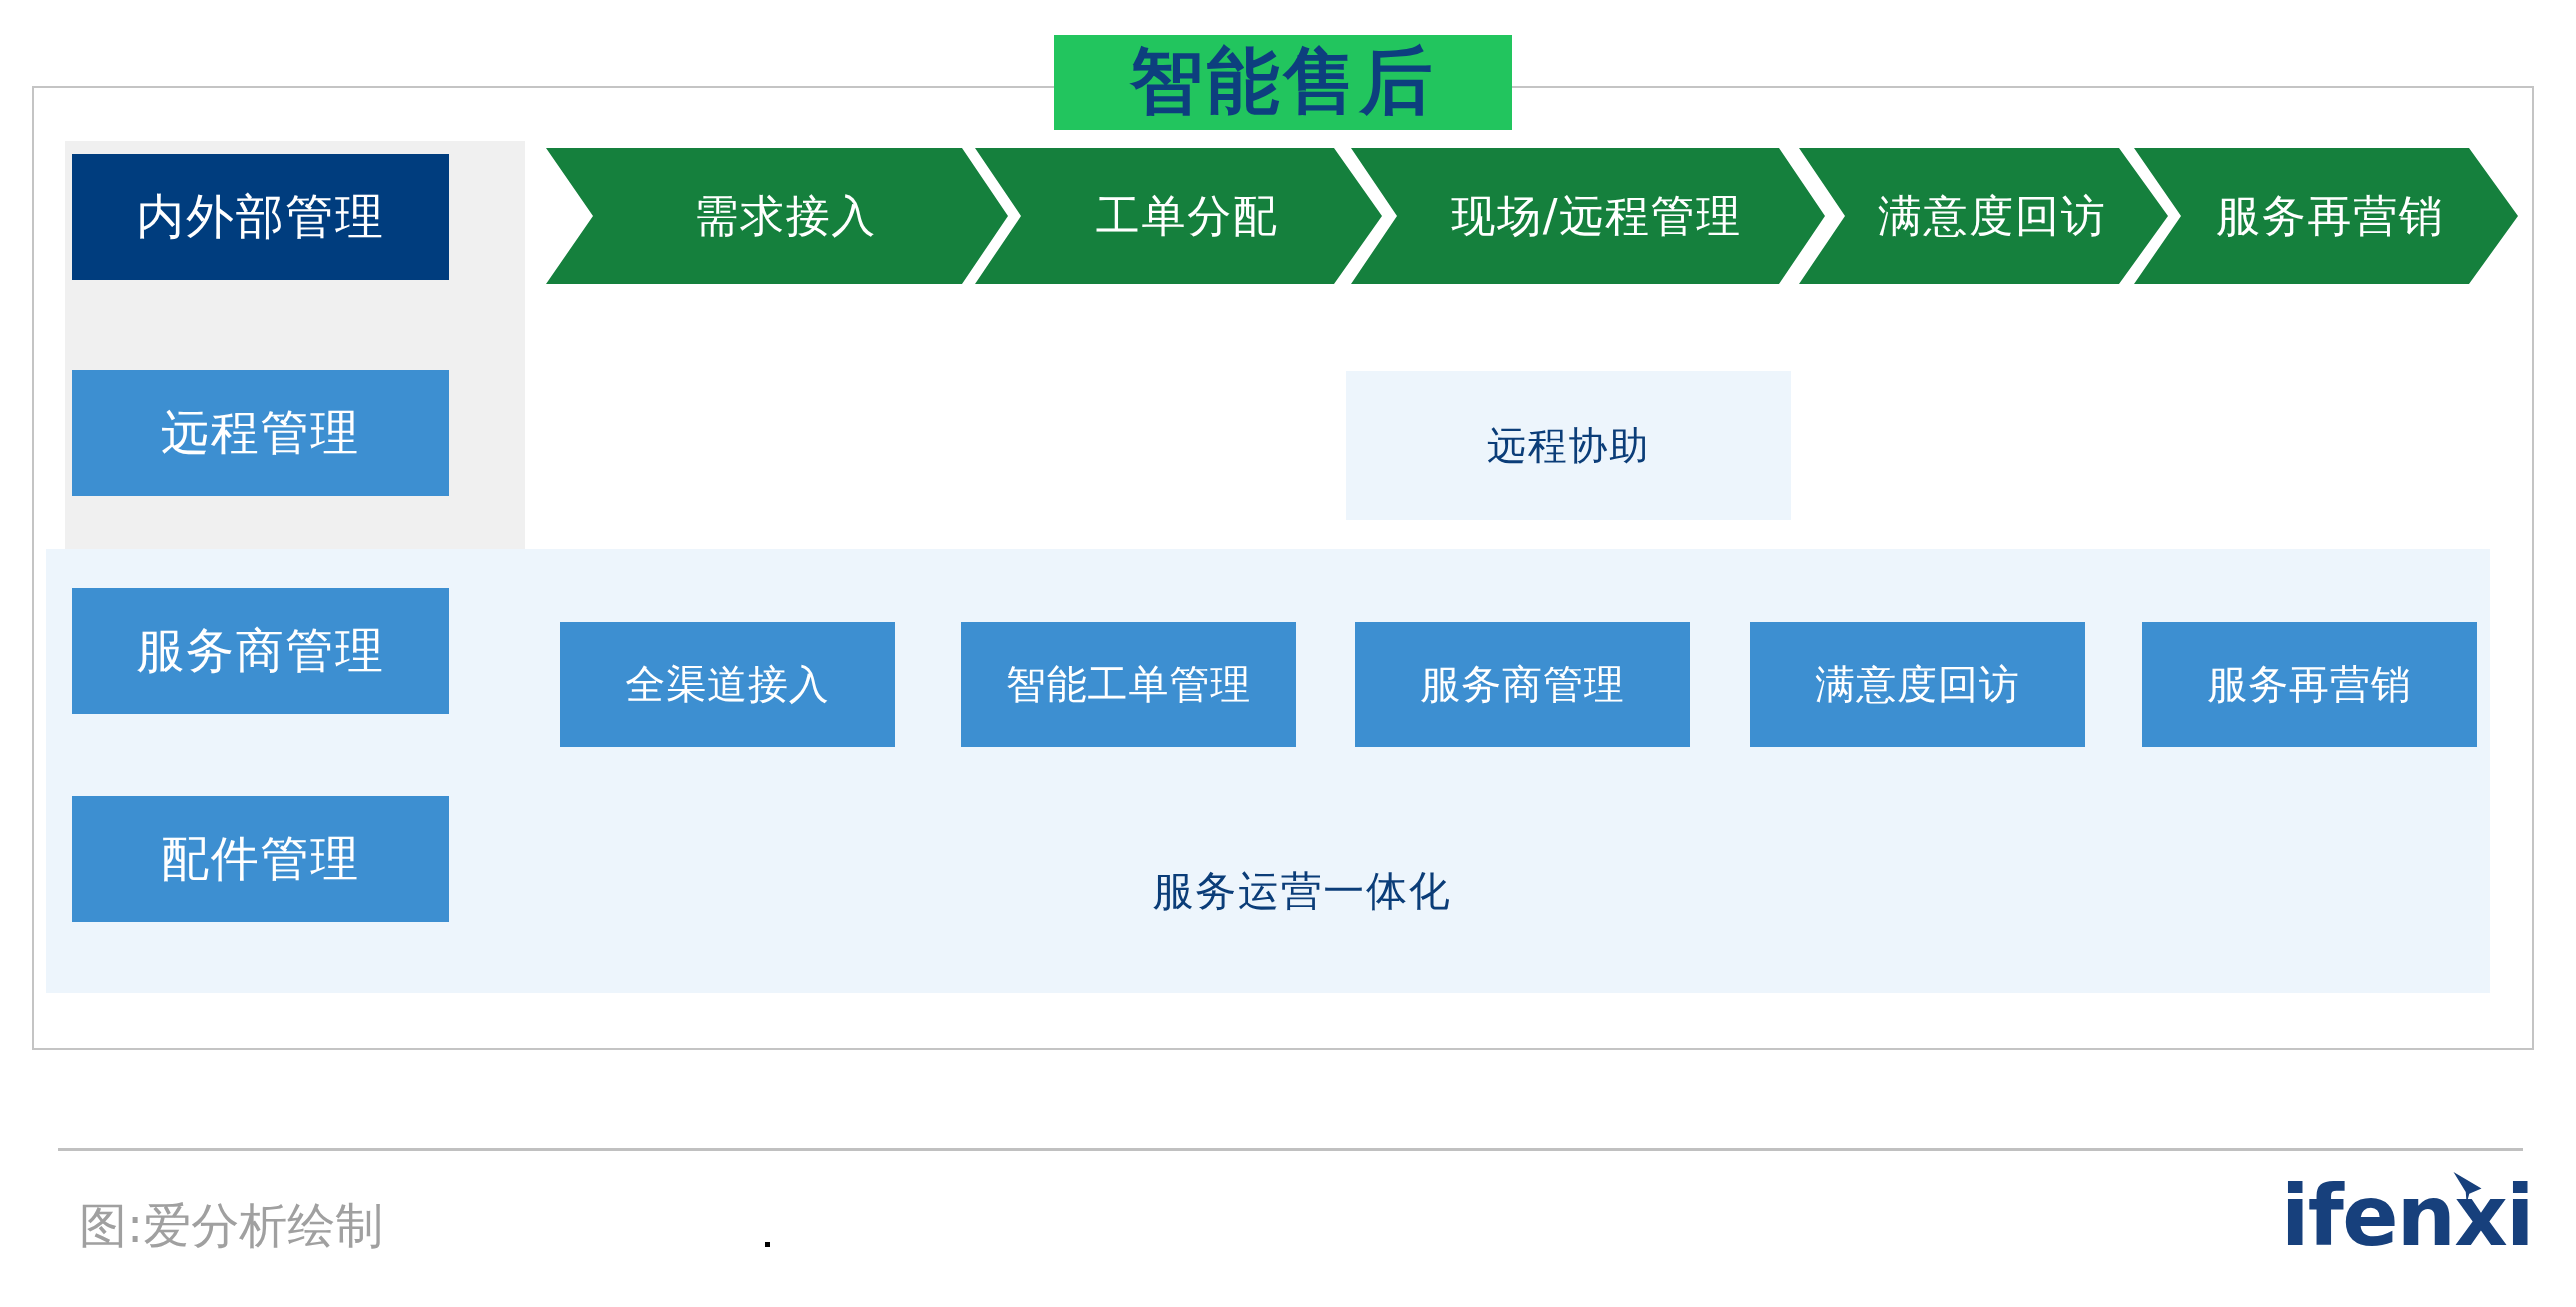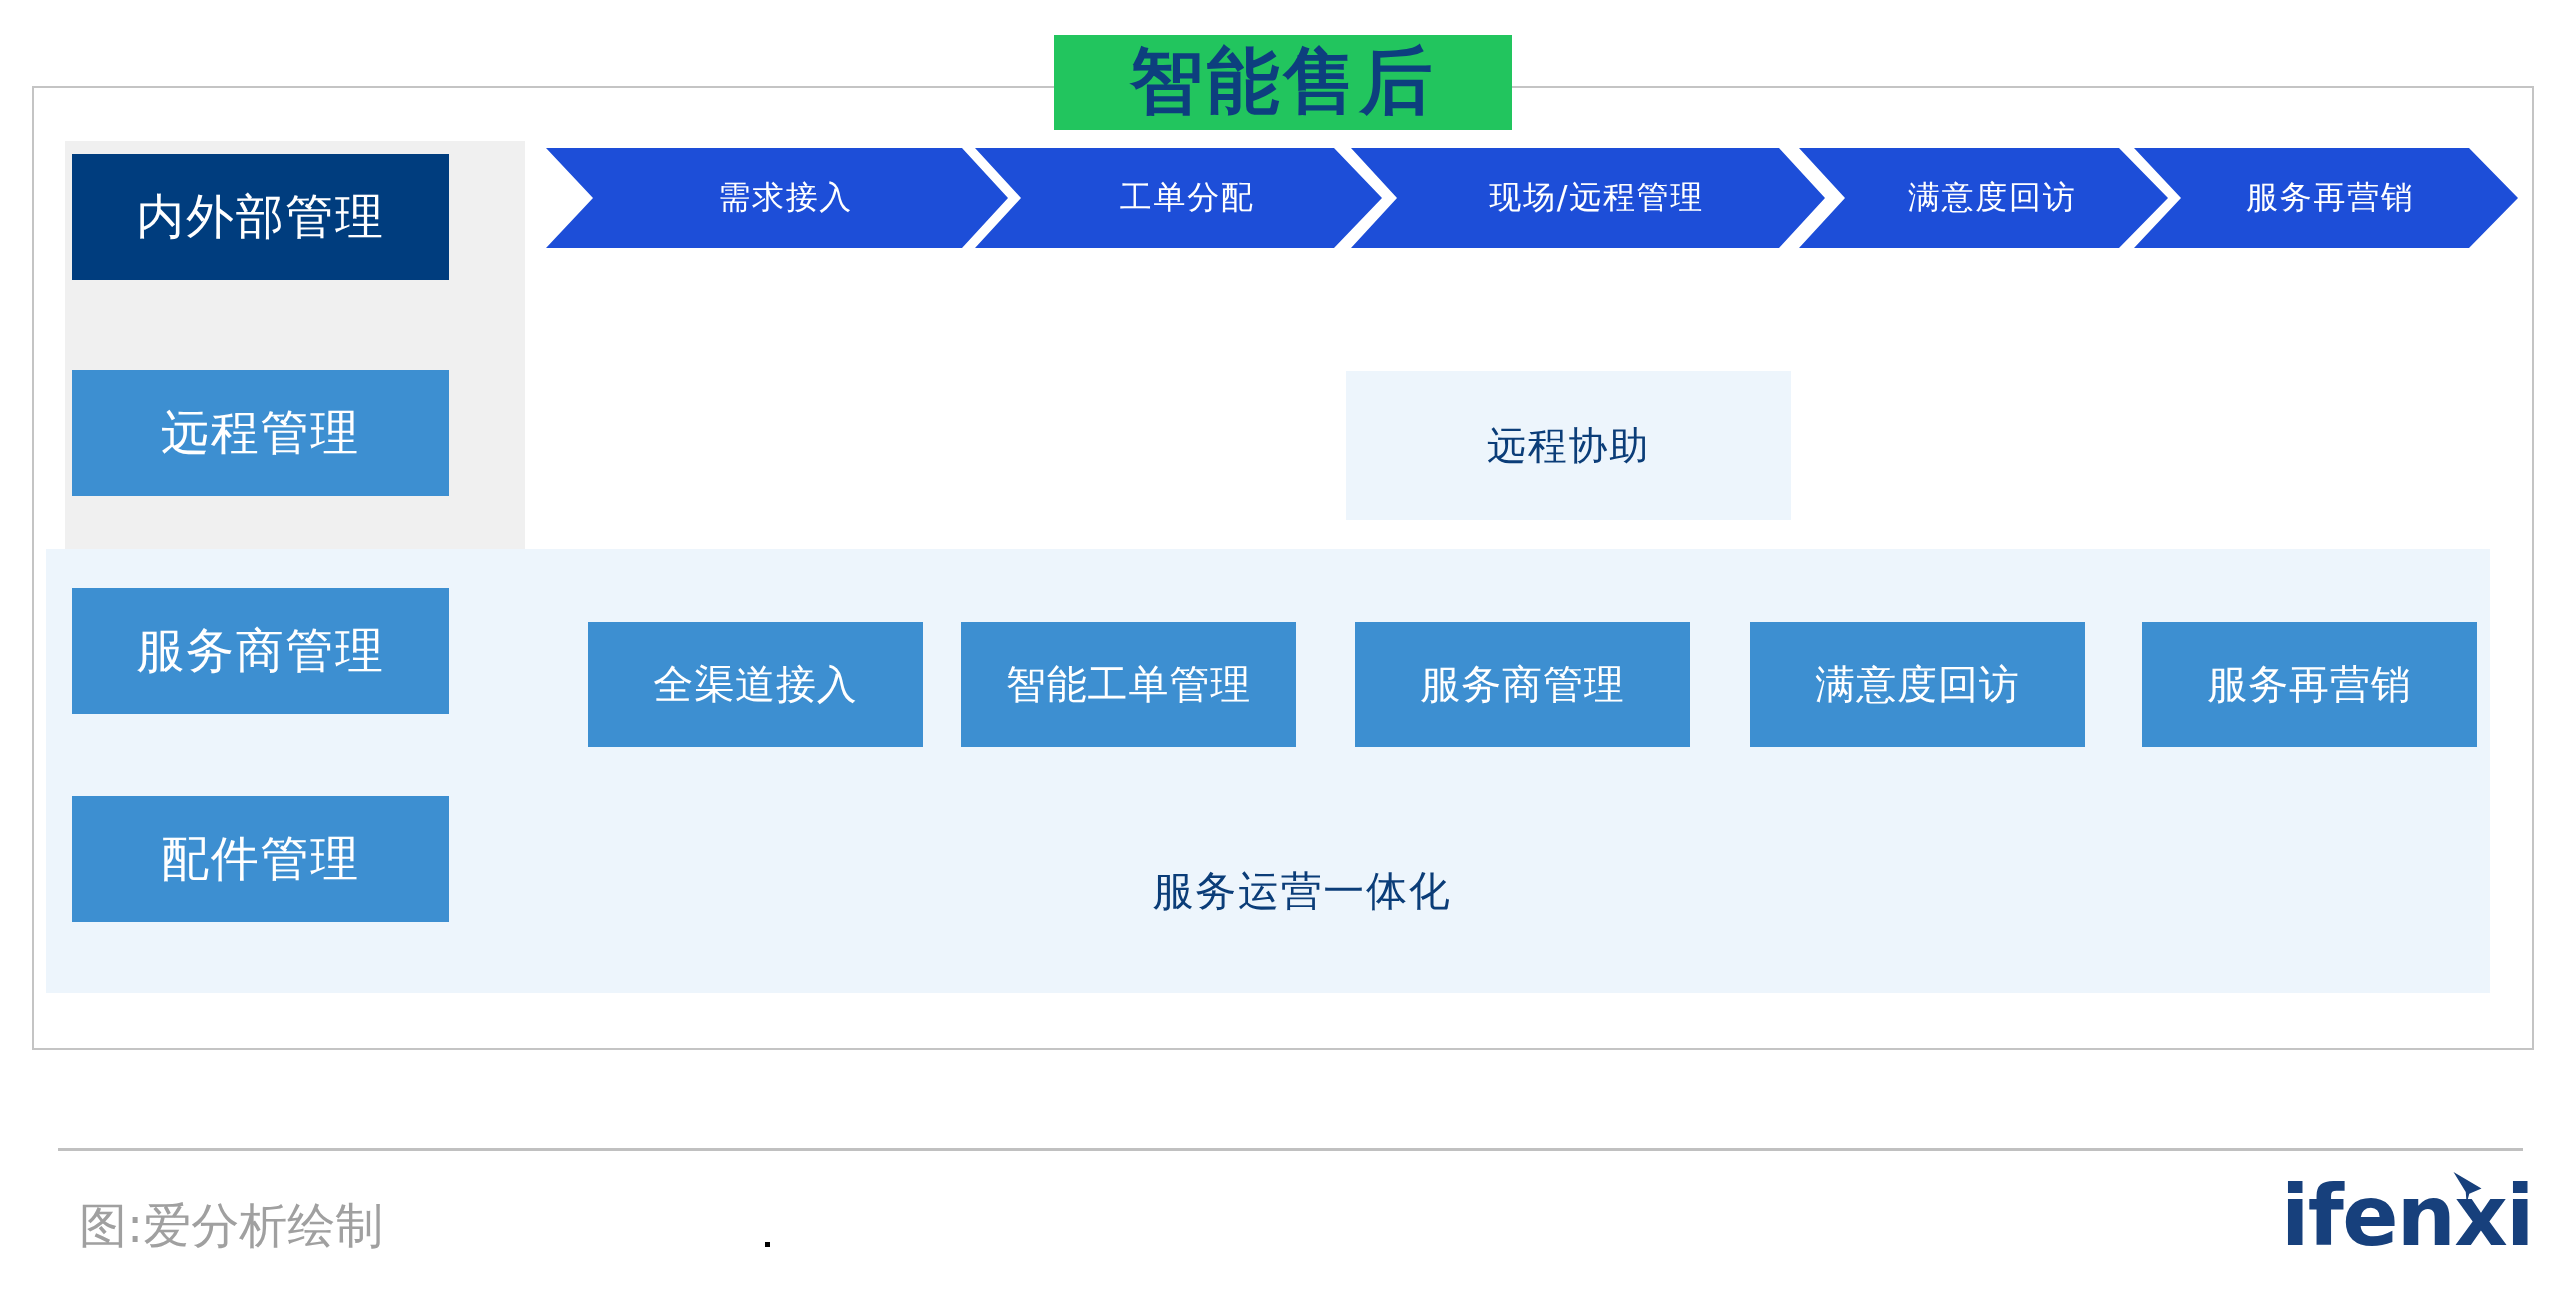--- a/index.html
+++ b/index.html
@@ -7,21 +7,21 @@
          font-family:"DejaVu Sans","Liberation Sans",sans-serif; }
   .abs { position:absolute; }
   .frame { left:32px; top:86px; width:2502px; height:964px; border:2.6px solid #c4c4c4; box-sizing:border-box; }
   .title-mask { left:1054px; top:35px; width:458px; height:95px; background:#22c55e; display:flex; align-items:center; justify-content:center; }
   .title { font-size:73px; font-weight:bold; color:#0d3f7e; letter-spacing:3.5px; }
   .gray-panel { left:65px; top:141px; width:460px; height:832px; background:#f0f0f0; }
   .light-panel { left:46px; top:549px; width:2444px; height:444px; background:#edf5fc; }
   .left-box { left:72px; width:377px; height:126px; display:flex; align-items:center; justify-content:center; color:#ffffff; font-size:48px; letter-spacing:1.7px; }
   .dark { background:#003d7e; }
   .mid { background:#3d8fd1; }
-  .chev { top:148px; height:100px; display:flex; align-items:center; justify-content:center; color:#fff; font-size:32px; background:#1d4ed8; letter-spacing:1.7px; }
+  .chev { top:148px; height:136px; display:flex; align-items:center; justify-content:center; color:#fff; font-size:44px; background:#15803d; letter-spacing:1.7px; }
   .subbox { top:622px; width:335px; height:125px; background:#3d8fd1; color:#fff; font-size:40px; display:flex; align-items:center; justify-content:center; letter-spacing:0.9px; }
   .remote { left:1346px; top:327px; width:445px; height:149px; background:#edf5fc; color:#0b3d78; font-size:39px; display:flex; align-items:center; justify-content:center; letter-spacing:1.7px;margin-top:44px; }
   .bottom-label { left:46px; width:2444px; top:864px; text-align:center; color:#0b3d78; font-size:41px; letter-spacing:1.7px; padding-left:68px; box-sizing:border-box; }
   .footer-line { left:58px; top:1148px; width:2465px; height:2.6px; background:#c0c0c0; }
   .footer-text { left:79px; top:1194px; font-size:48px; color:#a0a0a0; }
   .dot { left:765px; top:1242px; width:5.2px; height:5.2px; background:#000; }
   .logo { left:2281px; top:1168px; color:#17407c; font-size:83px; font-weight:bold; font-family:"DejaVu Sans",sans-serif; letter-spacing:-1.7px; }
   .logo-arrow { left:2450px; top:1171px; }
 </style>
 </head>
@@ -61,21 +61,21 @@
   <span style="padding-left:17.3px">满意度回访</span>
 </div>
 <div class="abs chev" style="left:2134px; width:384px; clip-path:polygon(0 0, 335px 0, 384px 50%, 335px 100%, 0 100%, 47px 50%);">
   <span style="padding-left:8.6px">服务再营销</span>
 </div>
 
 <div class="abs remote">
   <span>远程协助</span>
 </div>
 
-<div class="abs subbox" style="left:588px;">
+<div class="abs subbox" style="left:560px;">
   <span>全渠道接入</span>
 </div>
 <div class="abs subbox" style="left:961px;">
   <span>智能工单管理</span>
 </div>
 <div class="abs subbox" style="left:1355px;">
   <span>服务商管理</span>
 </div>
 <div class="abs subbox" style="left:1750px;">
   <span>满意度回访</span>

